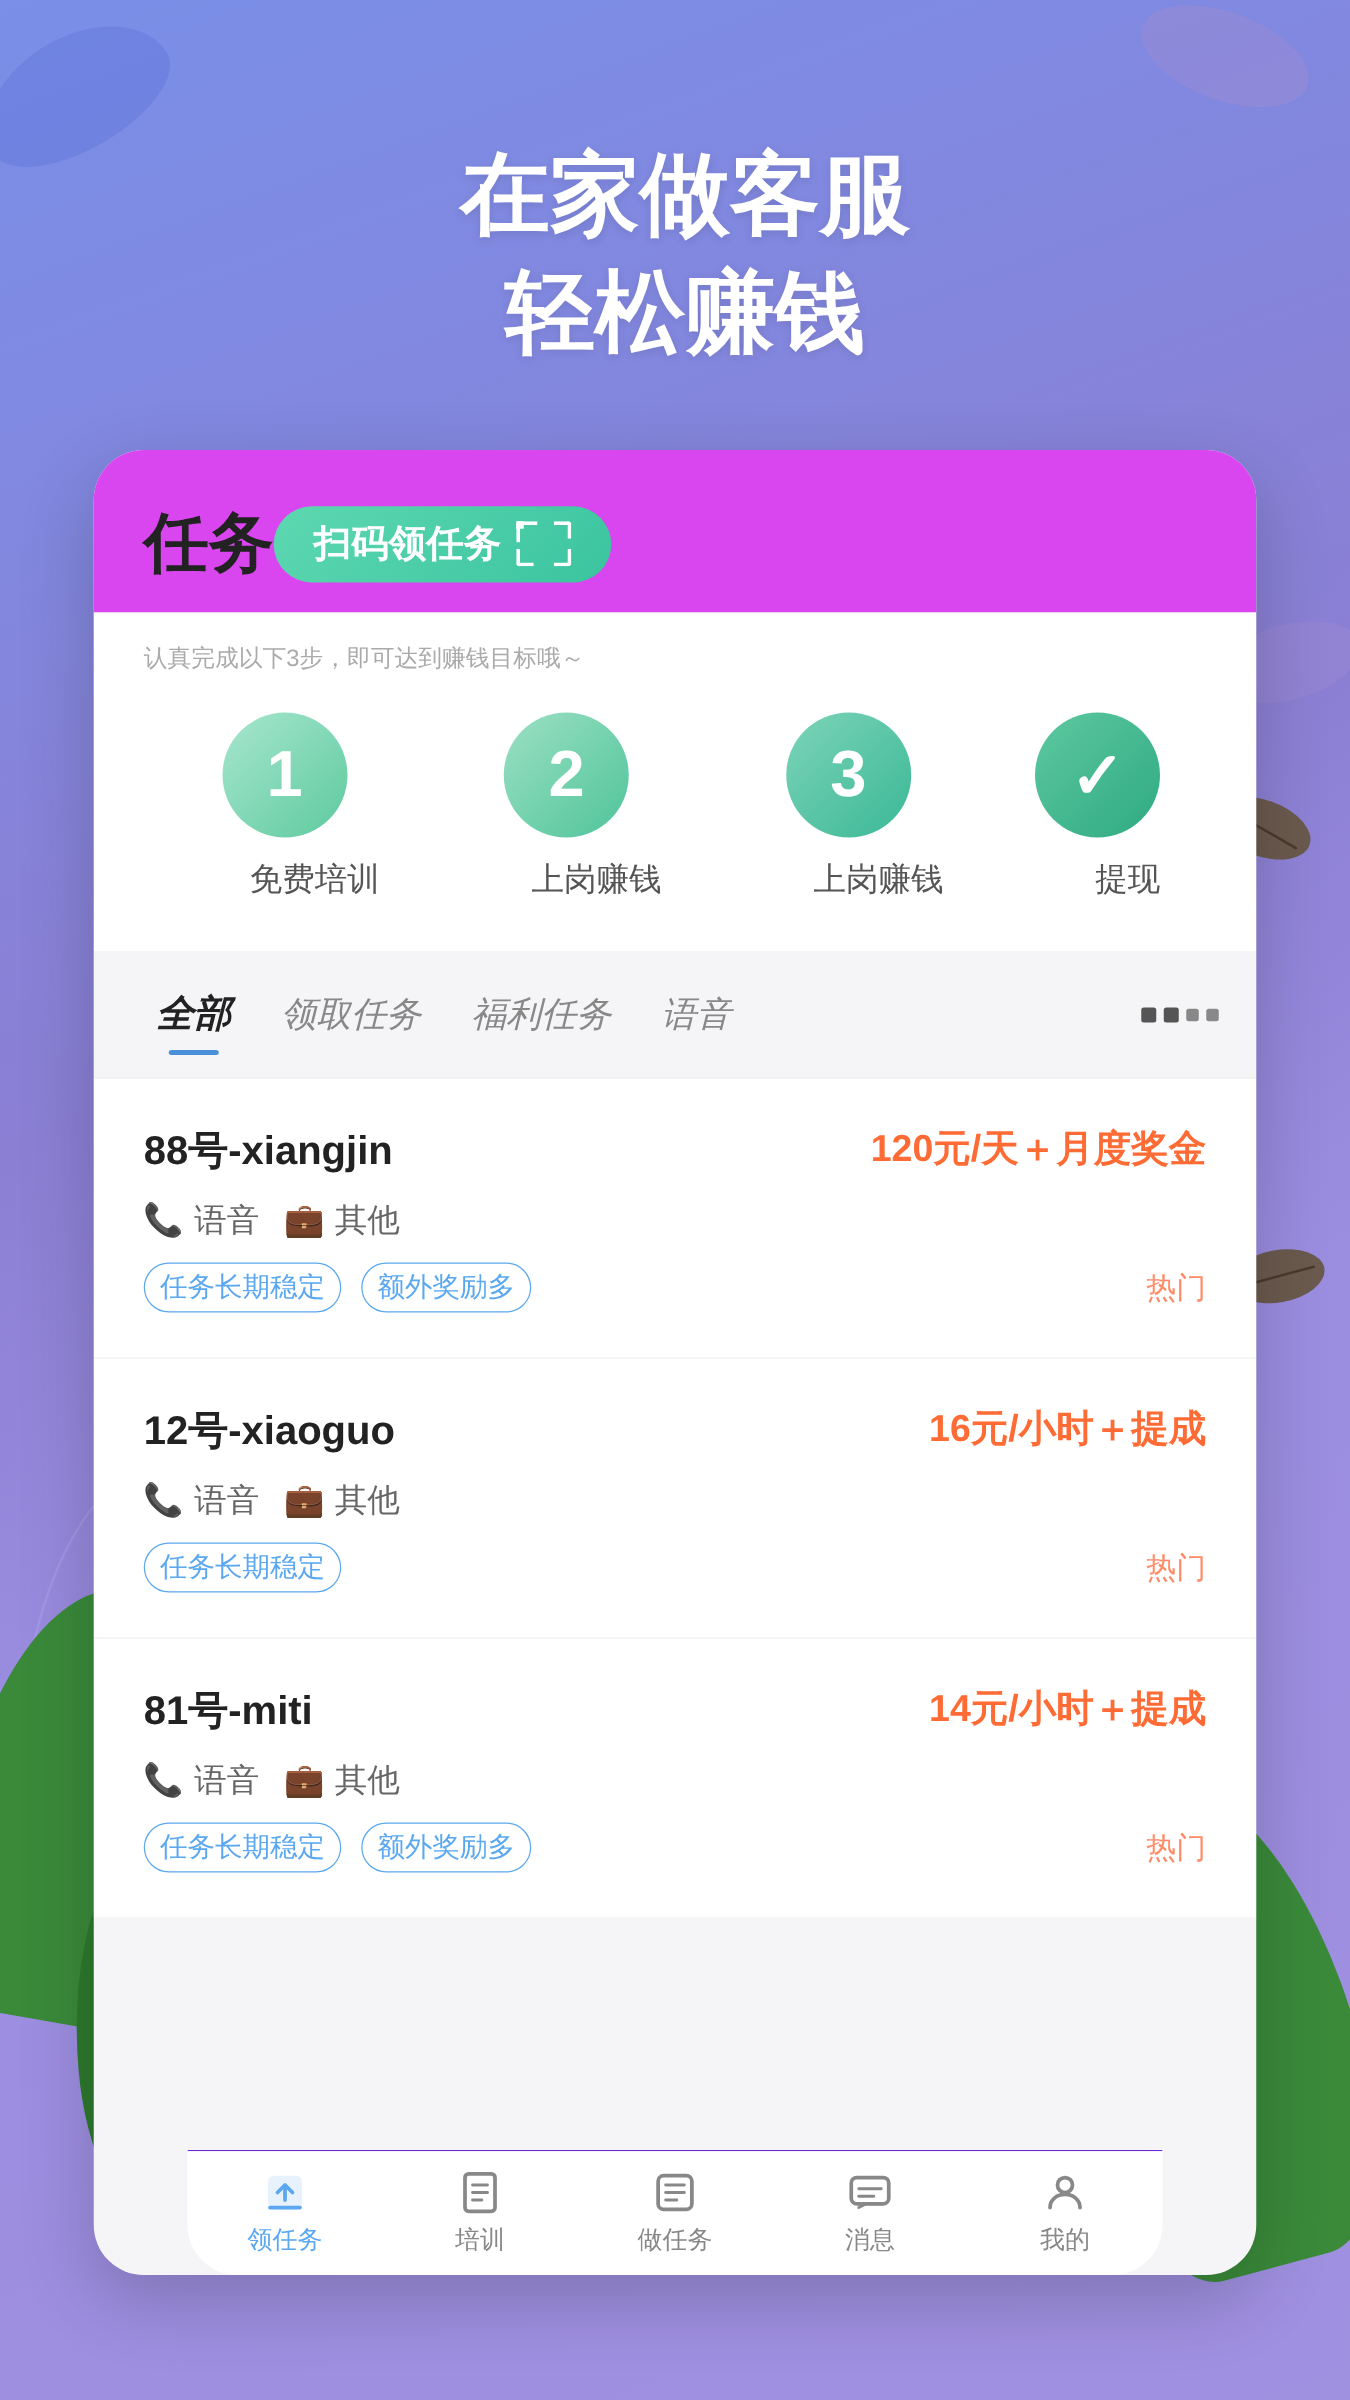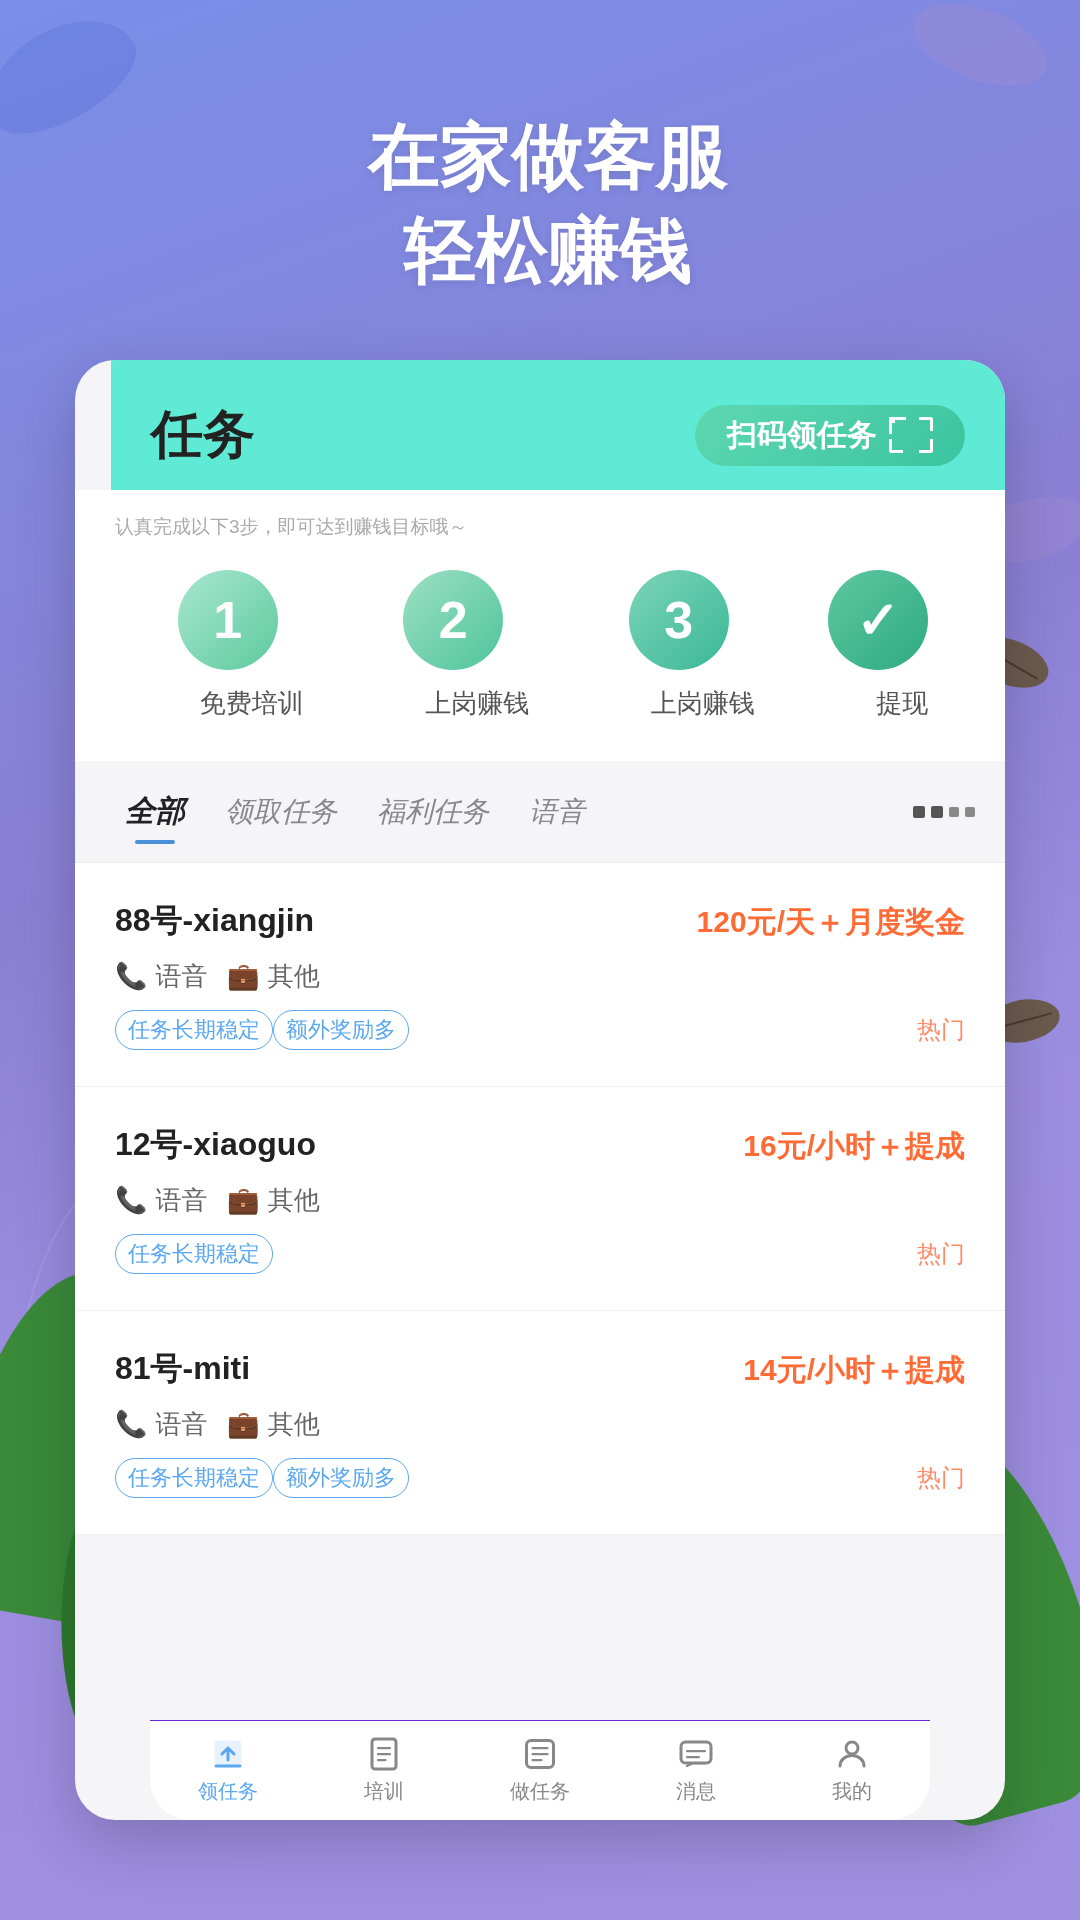--- a/index.html
+++ b/index.html
@@ -163,24 +163,22 @@
       border-radius: 40px;
       overflow: hidden;
       z-index: 20;
       box-shadow: 0 20px 60px rgba(0,0,0,0.2);
     }
 
     
     .card-header {
       display: flex;
       align-items: center;
-      justify-content: space-between;
       padding: 40px 40px 20px;
-      background: #5eead4;
-      margin-left: 36px;
+      background: #d946ef;
     }
     .card-title {
       font-size: 52px;
       font-weight: 700;
       color: #222;
     }
     .scan-btn {
       background: linear-gradient(135deg, #5dd8b0, #3bc4a0);
       border-radius: 50px;
       padding: 10px 32px;
@@ -337,21 +335,21 @@
       flex: 1;
       overflow-y: auto;
     }
     .task-item {
       padding: 36px 40px;
       border-bottom: 1px solid #f0f0f0;
     }
     .task-top-row {
       display: flex;
       justify-content: space-between;
-      align-items: flex-end;
+      align-items: flex-start;
       margin-bottom: 16px;
     }
     .task-name {
       font-size: 32px;
       font-weight: 700;
       color: #222;
     }
     .task-pay {
       font-size: 30px;
       font-weight: 700;
@@ -370,20 +368,21 @@
       font-size: 26px;
       color: #666;
     }
     .task-badges-row {
       display: flex;
       align-items: center;
       justify-content: space-between;
     }
     .task-badges-left {
       display: flex;
+      gap: 16px;
     }
     .badge {
       font-size: 22px;
       color: #5ba8f0;
       padding: 4px 12px;
       border: 1px solid #5ba8f0;
       border-radius: 20px;
     }
     .hot-badge {
       font-size: 24px;

